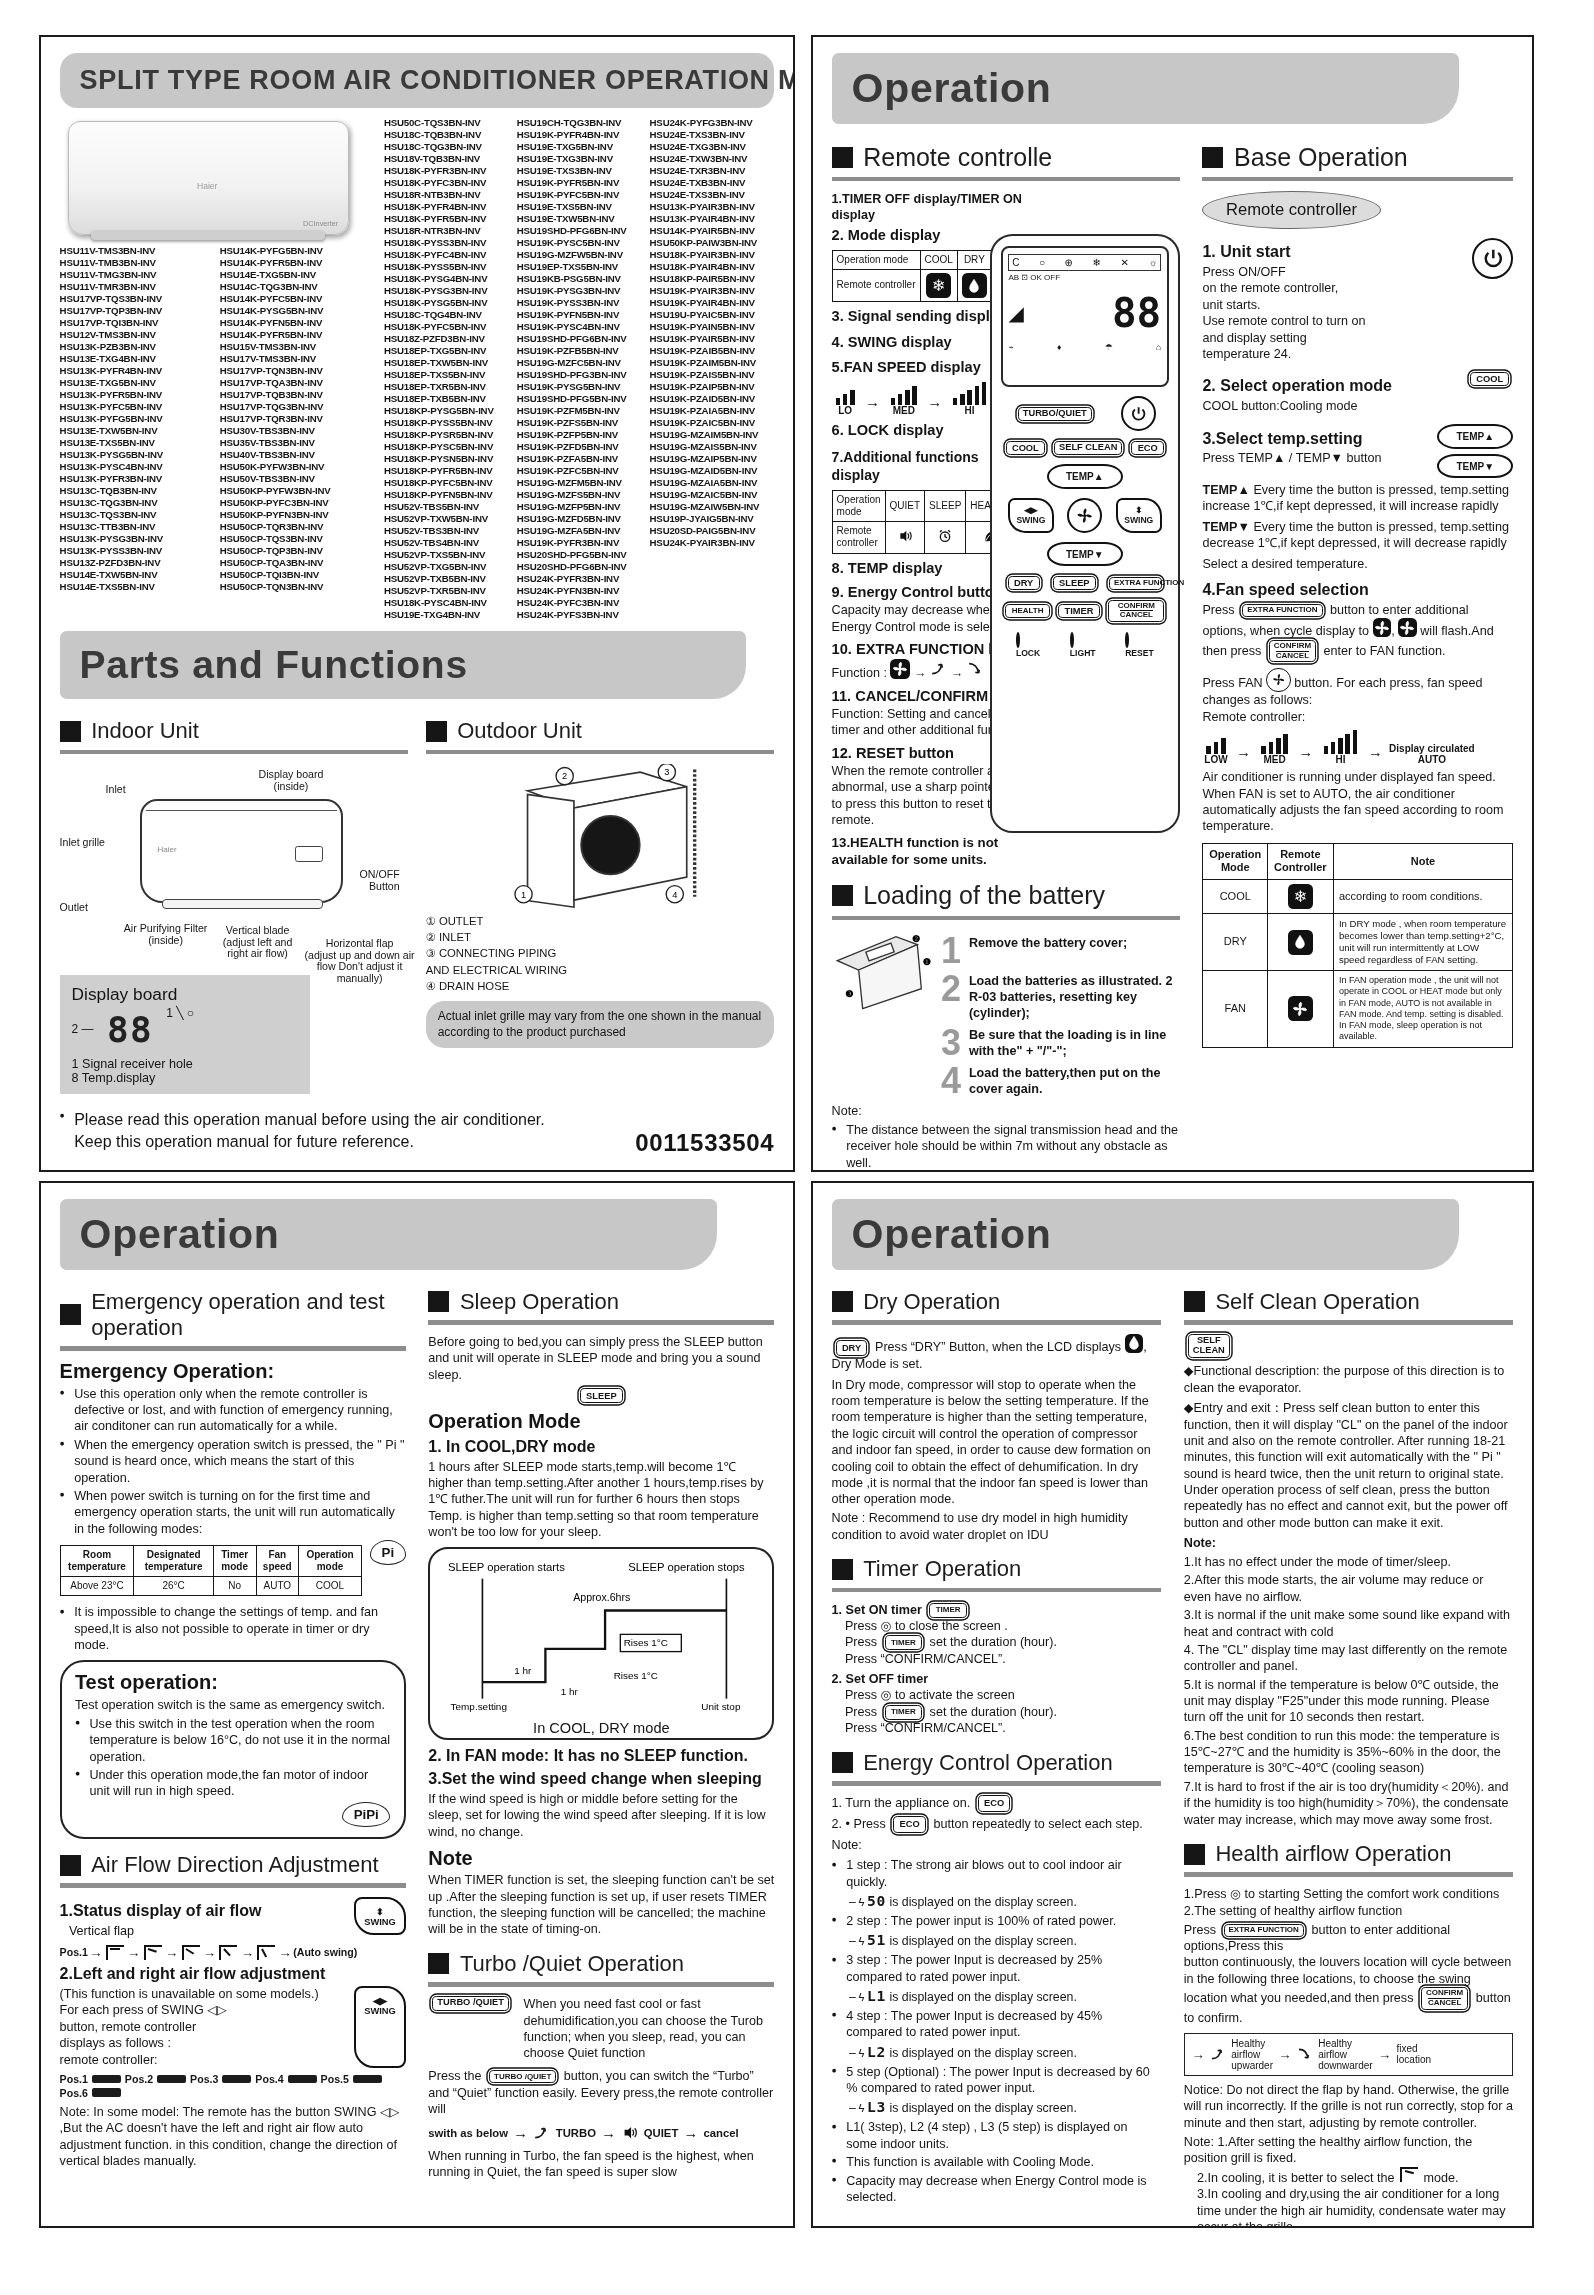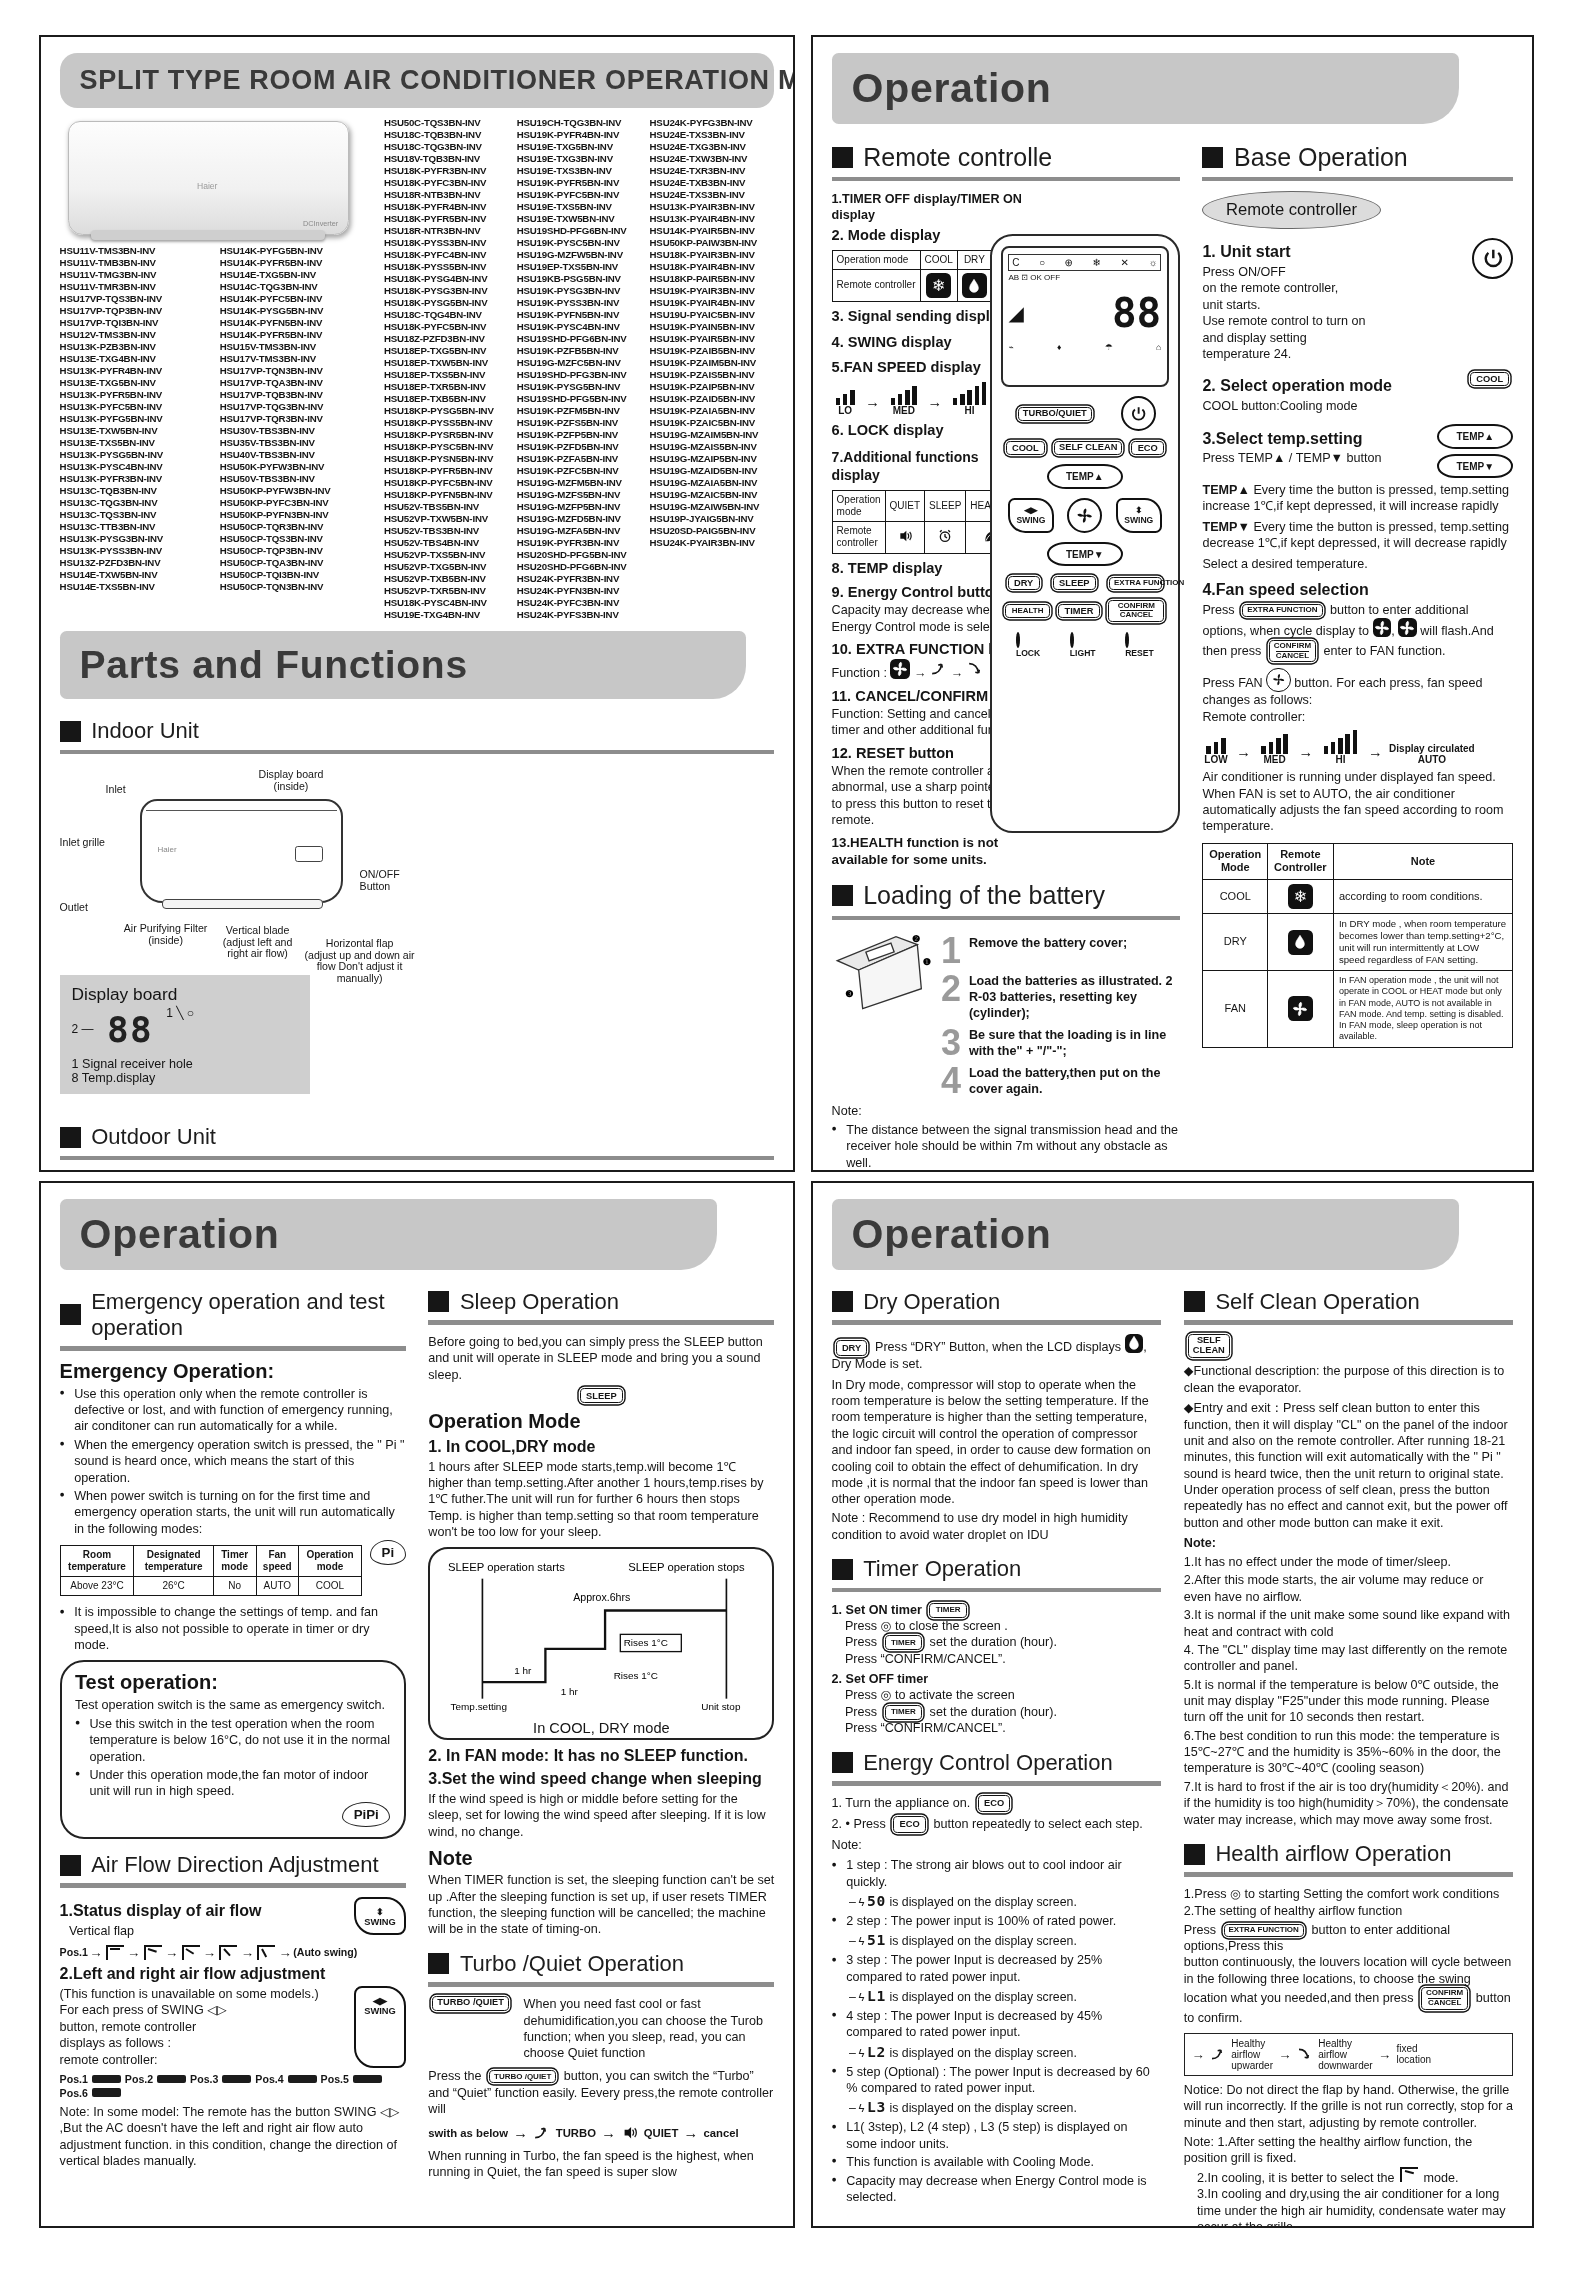--- a/index.html
+++ b/index.html
@@ -359,42 +359,42 @@
             <div>HSU19G-MZAIW5BN-INV</div>
             <div>HSU19P-JYAIG5BN-INV</div>
             <div>HSU20SD-PAIG5BN-INV</div>
             <div>HSU24K-PYAIR3BN-INV</div>
           </div>
       </div>
     </div>
 
     <div class="banner parts" style="margin-top:9.3px;">Parts and Functions</div>
 
-    <div class="parts" style="margin-top:6.6px;flex-direction:column;">
+    <div class="parts" style="margin-top:6.6px;">
       <div class="pcol">
         <div class="sec-h small">
             <span class="sq"></span>
             <span>Indoor Unit</span>
           </div>
         <div class="rule"></div>
         <div class="iu-wrap">
           <div class="iu-unit">
             <div class="grille"></div>
             <span class="haier">Haier</span>
             <div class="chip"></div>
             <div class="flap"></div>
           </div>
           <div class="lbl" style="left:46px;top:20px;">Inlet</div>
           <div class="lbl" style="left:199px;top:5.3px;text-align:center;"><span>Display board</span><br><span>(inside)</span></div>
           <div class="lbl" style="left:0px;top:73px;">Inlet grille</div>
           <div class="lbl" style="left:0px;top:138px;">Outlet</div>
           <div class="lbl" style="left:56px;top:159px;text-align:center;width:100px;"><span>Air Purifying Filter</span><br><span>(inside)</span></div>
           <div class="lbl" style="left:158px;top:161px;text-align:center;width:80px;"><span>Vertical blade</span><br><span class="small">(adjust left and right air flow)</span></div>
           <div class="lbl" style="left:240px;top:174px;text-align:center;width:120px;"><span>Horizontal flap</span><br><span class="small">(adjust up and down air flow Don't adjust it manually)</span></div>
-          <div class="lbl" style="left:300px;top:105px;text-align:left;"><span>ON/OFF</span><br><span>Button</span></div>
+          <div class="lbl" style="left:300px;top:105px;text-align:right;"><span>ON/OFF</span><br><span>Button</span></div>
         </div>
         <div class="dispboard">
           <div class="ttl">Display board</div>
           <div style="display:flex;align-items:center;gap:13.3px;margin-top:4px;">
             <span style="font-size:12px;">2 —</span>
             <span class="seg7">88</span>
             <span style="font-size:12px;position:relative;top:-16px;">1 ╲ ○</span>
           </div>
           <div class="legend">
             <div>1  Signal receiver hole</div>

